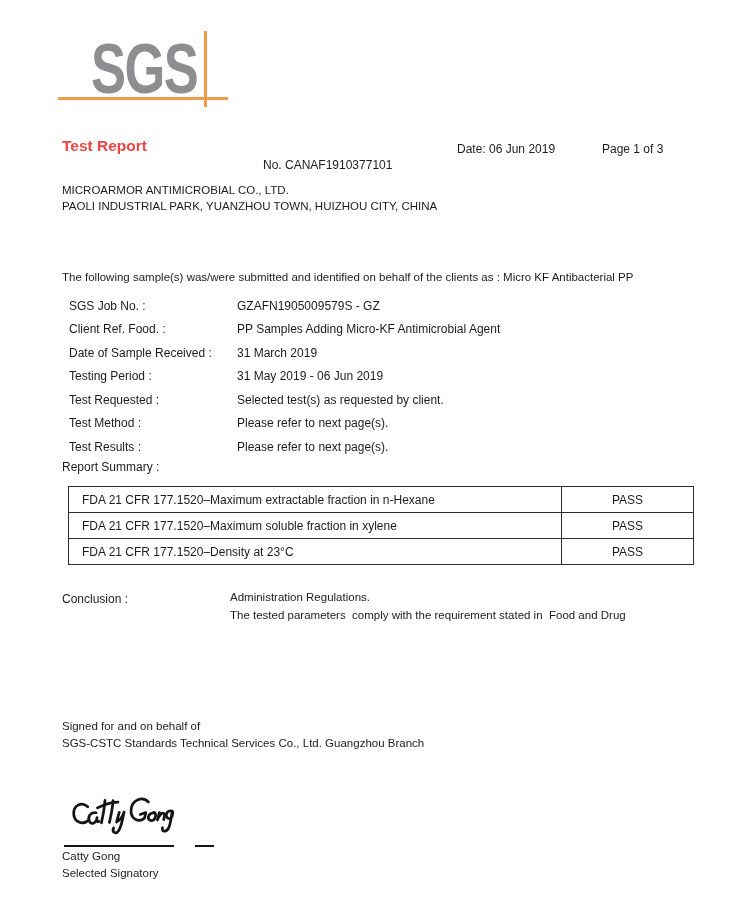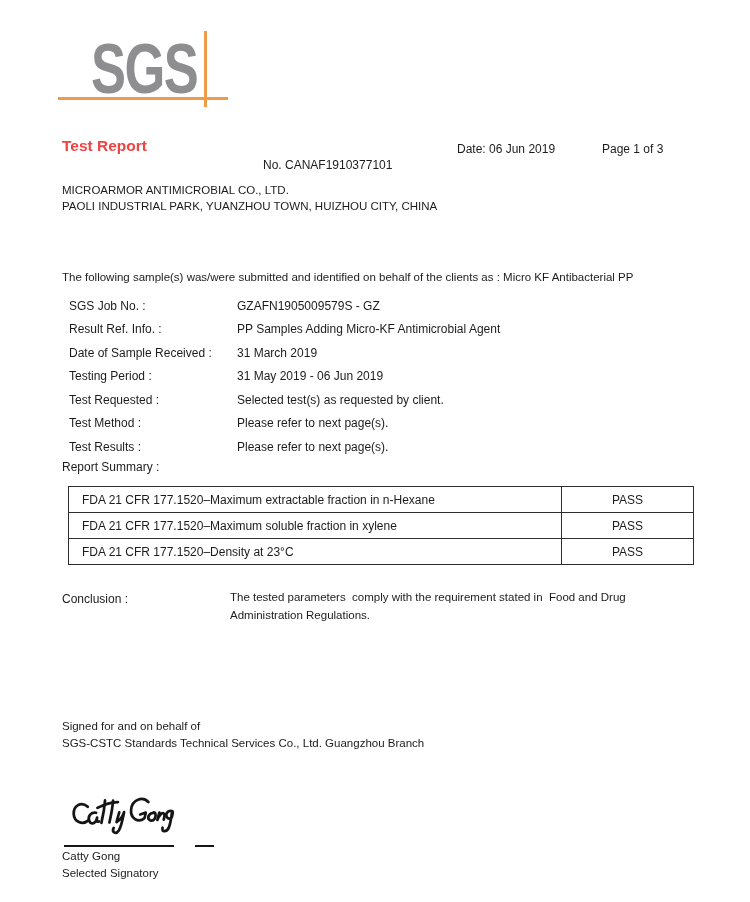--- a/index.html
+++ b/index.html
@@ -84,21 +84,21 @@
   <div class="abs client-address">PAOLI INDUSTRIAL PARK, YUANZHOU TOWN, HUIZHOU CITY, CHINA</div>
 
   <div class="abs intro-line">The following sample(s) was/were submitted and identified on behalf of the clients as : Micro KF Antibacterial PP</div>
 
   <div class="abs fields">
     <div class="field-row">
       <span class="field-label">SGS Job No. :</span>
       <span class="field-value">GZAFN1905009579S - GZ</span>
     </div>
     <div class="field-row">
-      <span class="field-label">Result Ref. Info. :</span>
+      <span class="field-label">Client Ref. Food. :</span>
       <span class="field-value">PP Samples Adding Micro-KF Antimicrobial Agent</span>
     </div>
     <div class="field-row">
       <span class="field-label">Date of Sample Received :</span>
       <span class="field-value">31 March 2019</span>
     </div>
     <div class="field-row">
       <span class="field-label">Testing Period :</span>
       <span class="field-value">31 May 2019 - 06 Jun 2019</span>
     </div>
@@ -130,22 +130,22 @@
     </tr>
     <tr>
       <td>FDA 21 CFR 177.1520–Density at 23°C</td>
       <td class="col-conclusion">PASS</td>
     </tr>
   </tbody>
     </table>
 
   <div class="abs conclusion-label">Conclusion :</div>
   <div class="abs conclusion-value">
+    <div>Administration Regulations.</div>
     <div>The tested parameters  comply with the requirement stated in  Food and Drug</div>
-    <div>Administration Regulations.</div>
   </div>
 
   <div class="abs signed-block">
     <div>Signed for and on behalf of</div>
     <div>SGS-CSTC Standards Technical Services Co., Ltd. Guangzhou Branch</div>
   </div>
 
   <svg class="abs signature-svg" role="img" width="128" height="52" viewBox="0 0 160 60" aria-label="Catty Gong">
     <g fill="none" stroke="#151515" stroke-width="3.4" stroke-linecap="round" stroke-linejoin="round" transform="rotate(-3 80 30)">
       <path d="M23 13 C15 5 5 11 5 21 C5 31 15 36 23 30"></path>

